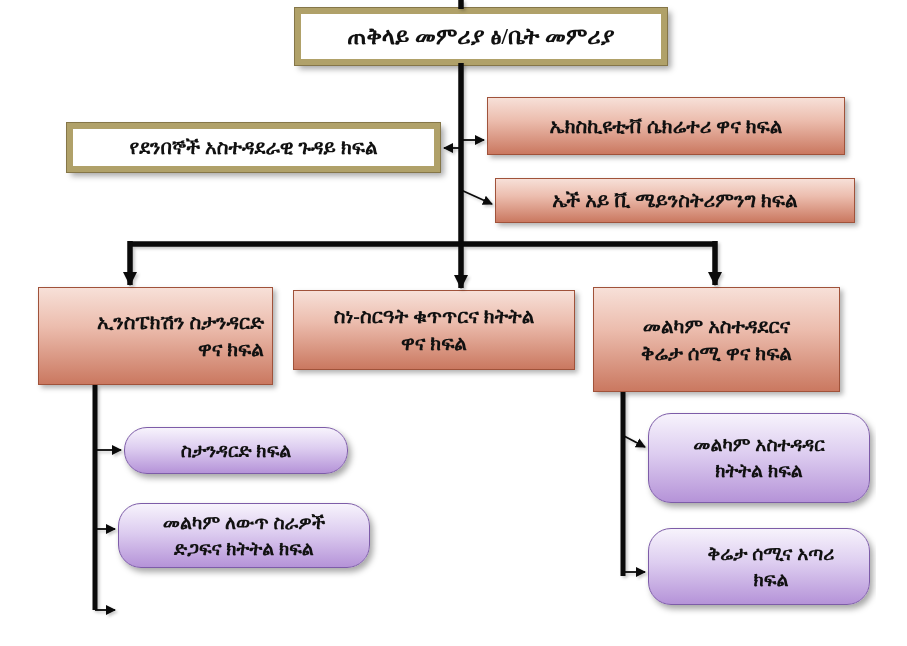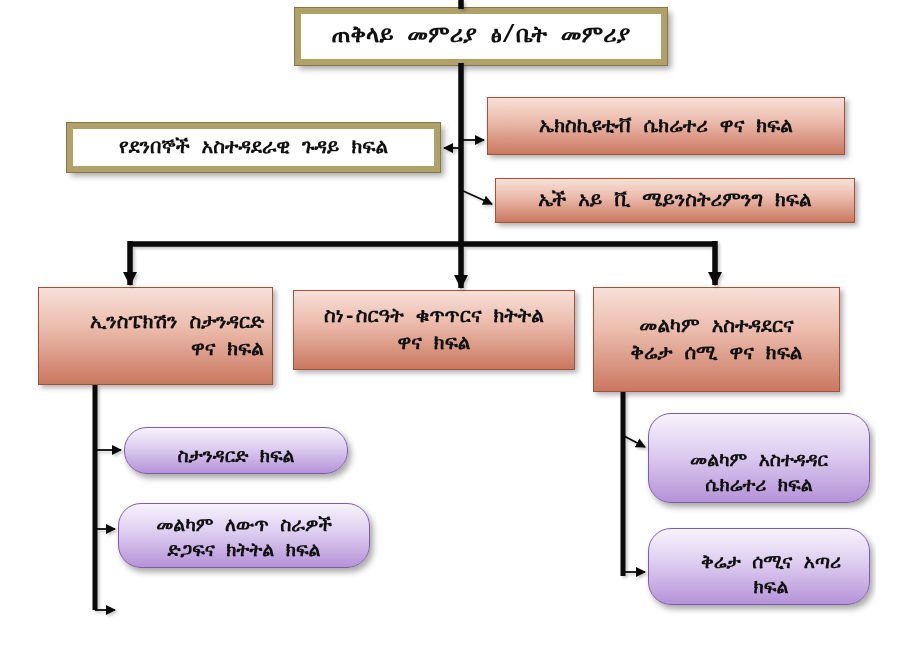--- a/index.html
+++ b/index.html
@@ -1,18 +1,18 @@
 <!DOCTYPE html>
 <html style="--tan-border: #b0a169; --tan-border-dark: #857648; --salmon-light: #f7e0d8; --salmon-mid: #ecbdae; --salmon-dark: #ca7860; --salmon-border: #a0523a; --purple-light: #f7f3fc; --purple-mid: #ddcdf0; --purple-dark: #b593d8; --purple-border: #7d5ca8; --line: #0a0a0a;"><head>
 <meta charset="utf-8">
 <style>
   html,body{margin:0;padding:0;background:#fff;}
   #stage{
     position:relative;width:876px;height:646px;background:#ffffff;overflow:hidden;
-    font-family:Liberation Mono, monospace;color:#111;
+    font-family:Liberation Serif, serif;color:#111;
   }
   .box{
     position:absolute;display:flex;flex-direction:column;justify-content:center;align-items:center;
     text-align:center;font-weight:bold;box-sizing:border-box;padding:2px 8px;line-height:1.35;
   }
   .box .line{display:block;}
   .tan{
     background:#ffffff;
     border:6px solid var(--tan-border,#b0a169);
     outline:1.5px solid var(--tan-border-dark,#857648);
@@ -21,21 +21,20 @@
   .salmon{
     background:linear-gradient(180deg,var(--salmon-light,#f7e0d8) 0%,var(--salmon-mid,#ecbdae) 40%,var(--salmon-dark,#ca7860) 100%);
     border:1.5px solid var(--salmon-border,#a0523a);
     box-shadow:3px 3px 5px rgba(0,0,0,0.30);
   }
   .purple{
     background:linear-gradient(180deg,var(--purple-light,#f7f3fc) 0%,var(--purple-mid,#ddcdf0) 45%,var(--purple-dark,#b593d8) 100%);
     border:1.6px solid var(--purple-border,#7d5ca8);
     border-radius:23px;
     box-shadow:3px 4px 6px rgba(0,0,0,0.35);
-    justify-content:flex-end;
   }
   .connectors{
     position:absolute;left:0;top:0;pointer-events:none;z-index:5;
     filter:drop-shadow(2px 2px 1.5px rgba(0,0,0,0.22));
   }
   .connectors path{fill:none;stroke:var(--line,#0a0a0a);}
   .connectors .thick{stroke-width:5.5px;}
   .connectors .med{stroke-width:5px;}
   .connectors .thin{stroke-width:1.8px;}
   .connectors marker path{fill:var(--line,#0a0a0a);stroke:none;}
@@ -79,21 +78,21 @@
   <div class="box purple fs19" style="left:124px;top:427px;width:224px;height:47px;">
     <span class="line">ስታንዳርድ ክፍል</span>
   </div>
   <div class="box purple fs19" style="left:118px;top:503px;width:252px;height:65px;">
     <span class="line">መልካም ለውጥ ስራዎች</span>
     <span class="line">ድጋፍና ክትትል  ክፍል</span>
   </div>
 
   <div class="box purple fs19" style="left:648px;top:413px;width:222px;height:90px;">
     <span class="line">መልካም አስተዳዳር</span>
-    <span class="line">ሴክሬተሪ ክፍል</span>
+    <span class="line">ክትትል ክፍል</span>
   </div>
   <div class="box purple fs19" style="left:648px;top:528px;width:222px;height:77px;padding-left:32px;">
     <span class="line">ቅሬታ ሰሚና አጣሪ</span>
     <span class="line">ክፍል</span>
   </div>
 
   <svg class="connectors" width="907" height="646" viewBox="0 0 907 646">
     <defs>
       <marker id="arrow-big" markerUnits="userSpaceOnUse" markerWidth="16" markerHeight="14" refX="13" refY="7" orient="auto">
         <path d="M0,0 L14,7 L0,14 Z"></path>

